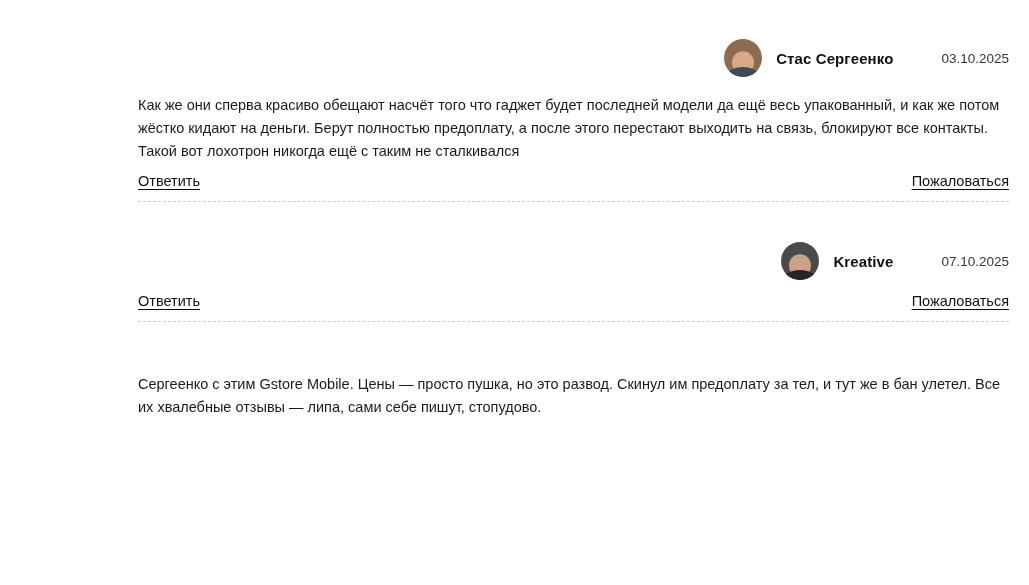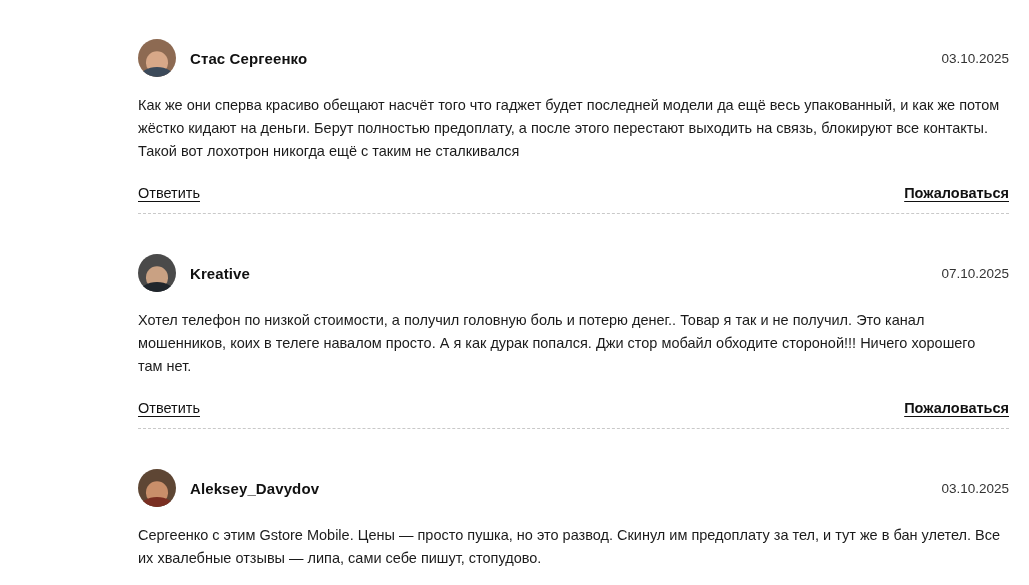--- a/index.html
+++ b/index.html
@@ -21,22 +21,23 @@
     padding: 0;
   }
   .review {
     box-sizing: border-box;
     padding: 0 20px 0 138px;
     position: relative;
   }
   .review-head {
     display: flex;
     align-items: center;
-    justify-content: space-between;
+    justify-content: flex-end;
     height: 44px;
+    gap: 48px;
   }
   .author-block {
     display: flex;
     align-items: center;
     gap: 14px;
   }
   .avatar {
     width: 38px;
     height: 38px;
     border-radius: 50%;
@@ -87,33 +88,33 @@
     margin: 14px 8px 0 0;
     font-size: 14.5px;
     line-height: 23px;
     color: #1b1b1b;
     max-width: 872px;
   }
   .review-actions {
     display: flex;
     align-items: center;
     justify-content: space-between;
-    margin-top: 22px;
+    margin-top: 10px;
     padding-bottom: 12px;
   }
   .action-link {
     font-size: 14.5px;
     color: #111111;
     text-decoration: underline;
     text-underline-offset: 3px;
     cursor: pointer;
     font-weight: 400;
   }
   .action-link.report {
-    font-weight: bold;
+    font-weight: normal;
   }
   .divider {
     height: 1px;
     border-top: 1px dashed #c9c9c9;
     margin: 0 20px 0 138px;
   }
   .spacer-lg { height: 36px; }
 </style>
 </head>
 <body>
@@ -147,38 +148,27 @@
     <div class="review-head">
       <div class="author-block">
         <div class="avatar a2">
           <div class="face"></div>
           <div class="shoulders"></div>
         </div>
         <span class="author-name">Kreative</span>
       </div>
       <span class="review-date">07.10.2025</span>
     </div>
-    <p class="review-text">Хотел телефон по низкой стоимости, а получил головную боль и потерю денег.. Товар я так и не получил. Это канал мошенников, коих в телеге навалом просто. А я как дурак попался. Джи стор мобайл обходите стороной!!! Ничего хорошего там нет.</p>
     <div class="review-actions">
       <span class="action-link reply">Ответить</span>
       <span class="action-link report">Пожаловаться</span>
     </div>
   </div>
   <div class="divider"></div>
 
   <div class="spacer-lg"></div>
 
   <div class="review">
-    <div class="review-head">
-      <div class="author-block">
-        <div class="avatar a3">
-          <div class="face"></div>
-          <div class="shoulders"></div>
-        </div>
-        <span class="author-name">Aleksey_Davydov</span>
-      </div>
-      <span class="review-date">03.10.2025</span>
-    </div>
     <p class="review-text">Сергеенко с этим Gstore Mobile. Цены — просто пушка, но это развод. Скинул им предоплату за тел, и тут же в бан улетел. Все их хвалебные отзывы — липа, сами себе пишут, стопудово.</p>
 
   </div>
 
 </div>
 
 </body></html>

